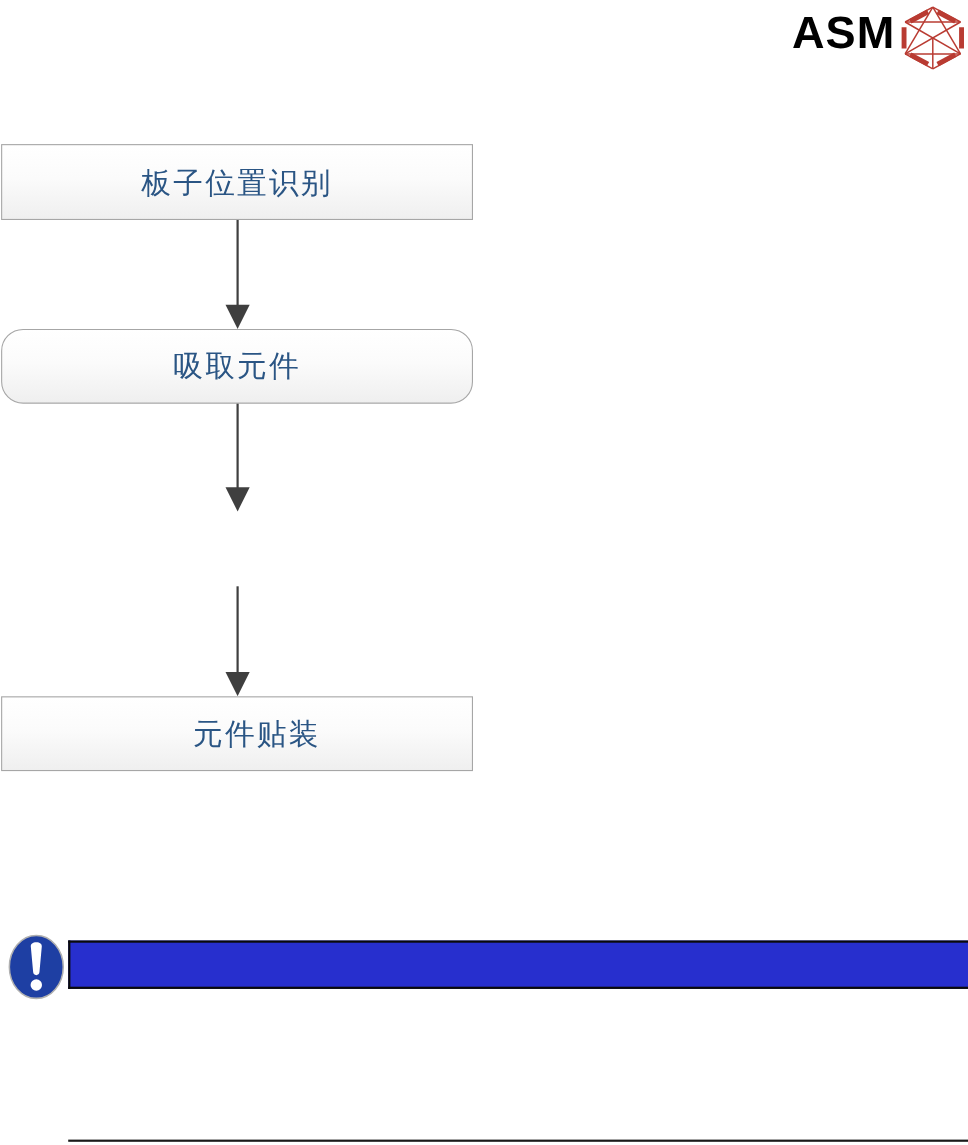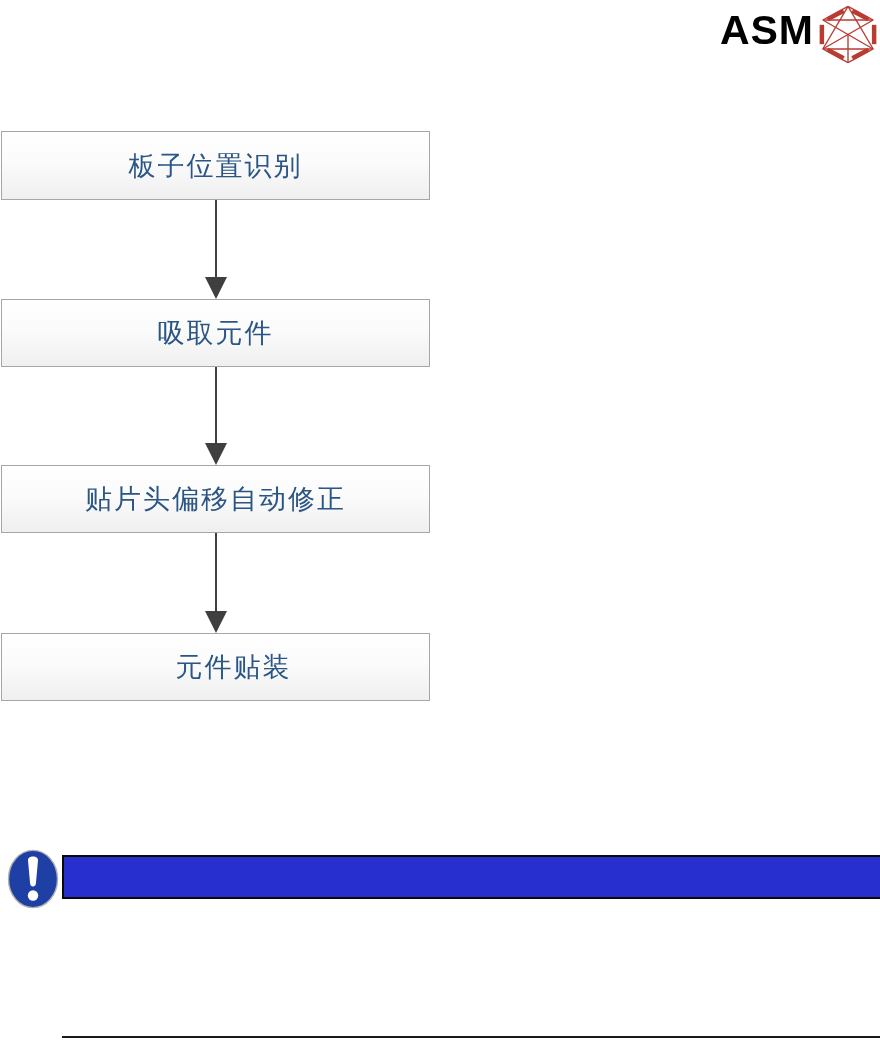--- a/index.html
+++ b/index.html
@@ -53,21 +53,21 @@
     justify-content: center;
   }
   .flow-box .label {
     font-family: "Liberation Serif", "DejaVu Serif", serif;
     font-size: 27px;
     color: #2a5584;
     letter-spacing: 2px;
     text-align: left;
   }
   .box-1 { top: 131px; height: 69px; }
-  .box-2 { top: 299px; }
+  .box-2 { top: 299px; border-radius: 20px; }
   .box-3 { top: 465px; }
   .box-4 { top: 633px; padding-left: 36px; }
 
   .flow-arrow {
     position: absolute;
     left: 204px;
     width: 24px;
   }
   .arrow-1 { top: 200px; height: 99px; }
   .arrow-2 { top: 367px; height: 98px; }
@@ -173,23 +173,20 @@
 
   <div class="flow-box box-2">
     <span class="label">吸取元件</span>
   </div>
 
   <div class="flow-arrow arrow-2">
     <div class="shaft"></div>
     <div class="head"></div>
   </div>
 
-  <div class="flow-box box-3">
-    <span class="label">贴片头偏移自动修正</span>
-  </div>
 
   <div class="flow-arrow arrow-3">
     <div class="shaft"></div>
     <div class="head"></div>
   </div>
 
   <div class="flow-box box-4">
     <span class="label">元件贴装</span>
   </div>
 

